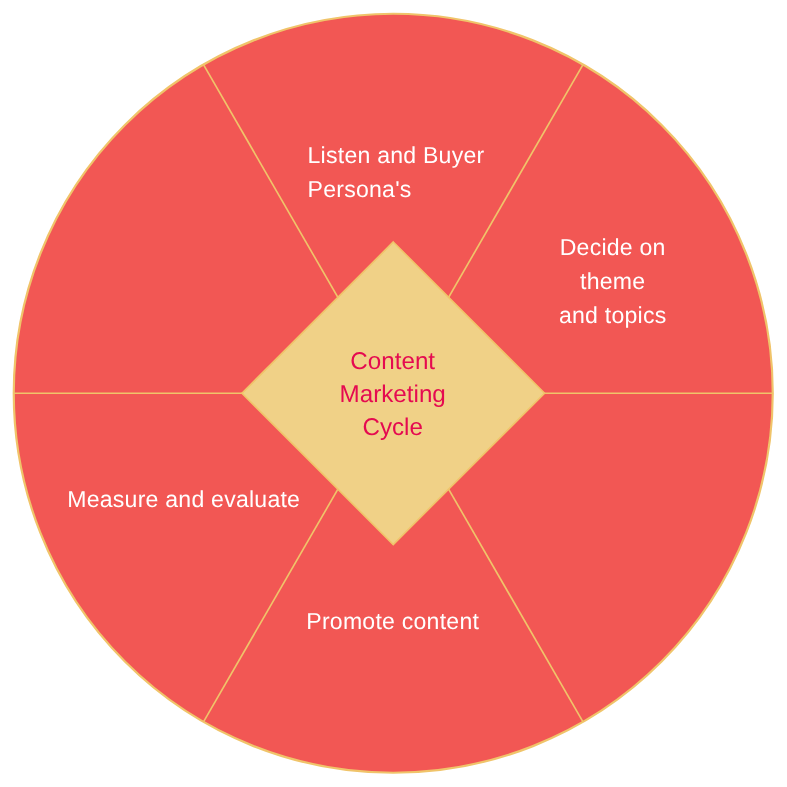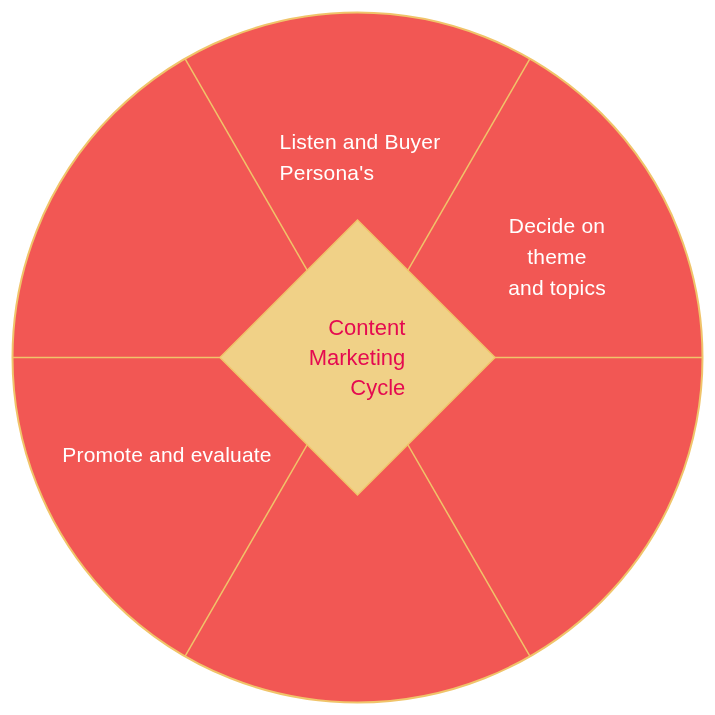--- a/index.html
+++ b/index.html
@@ -33,21 +33,21 @@
   .sector-label.align-left {
     text-align: left;
   }
   .center-label {
     position: absolute;
     transform: translate(-50%, -50%);
     color: #e50a50;
     font-size: 22px;
     line-height: 30px;
     white-space: pre-line;
-    text-align: right;
+    text-align: center;
   }
   
   .pos-listen   { left: 360px; top: 157px; }
   .pos-decide   { left: 557px; top: 256px; }
   .pos-create   { left: 540px; top: 465px; }
   .pos-promote  { left: 357px; top: 565px; }
   .pos-measure  { left: 167px; top: 454px; }
   .pos-repurpose{ left: 178px; top: 256px; }
   .pos-center   { left: 357px; top: 358px; }
 </style>
@@ -70,21 +70,22 @@
     <polygon points="357.5,220 495,357.5 357.5,495 220,357.5" stroke-width="1.5" fill="#f0d187" stroke="#f0c46a"></polygon>
   </svg>
 
   <div class="sector-label align-left pos-listen">Listen and Buyer
 Persona's</div>
 
   <div class="sector-label pos-decide">Decide on theme
 and topics</div>
 
 
+  <div class="sector-label pos-promote">Promote content</div>
 
-  <div class="sector-label pos-measure">Promote and evaluate</div>
+  <div class="sector-label pos-measure">Measure and evaluate</div>
 
 
   <div class="center-label pos-center">Content
 Marketing
 Cycle</div>
 
 </div>
 
 </body></html>

